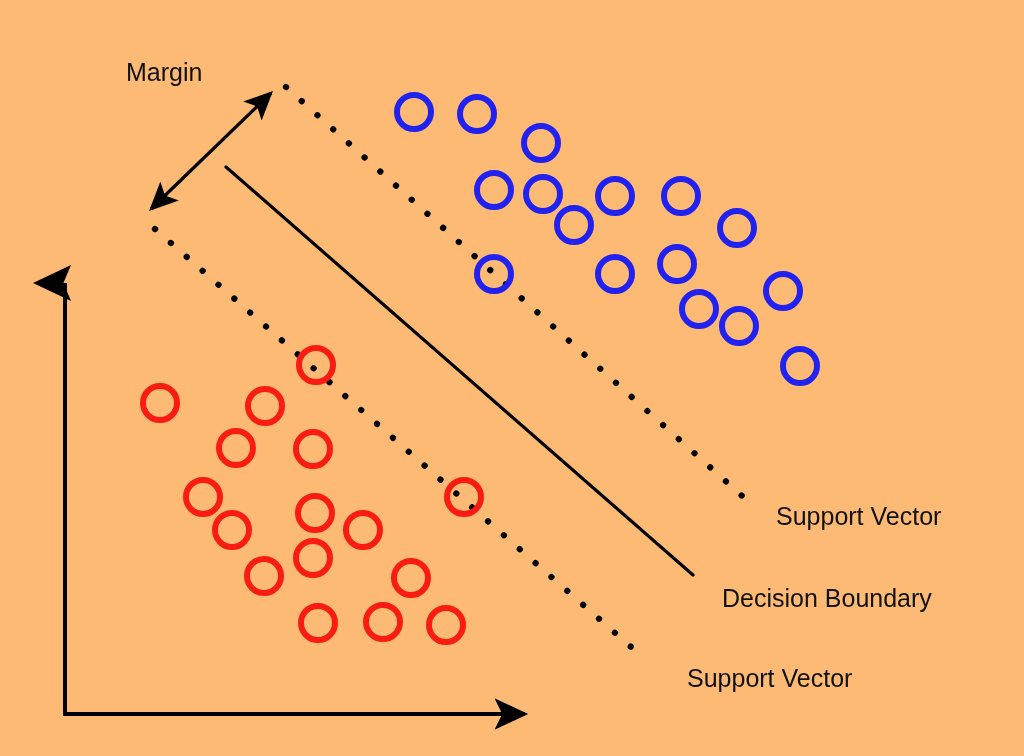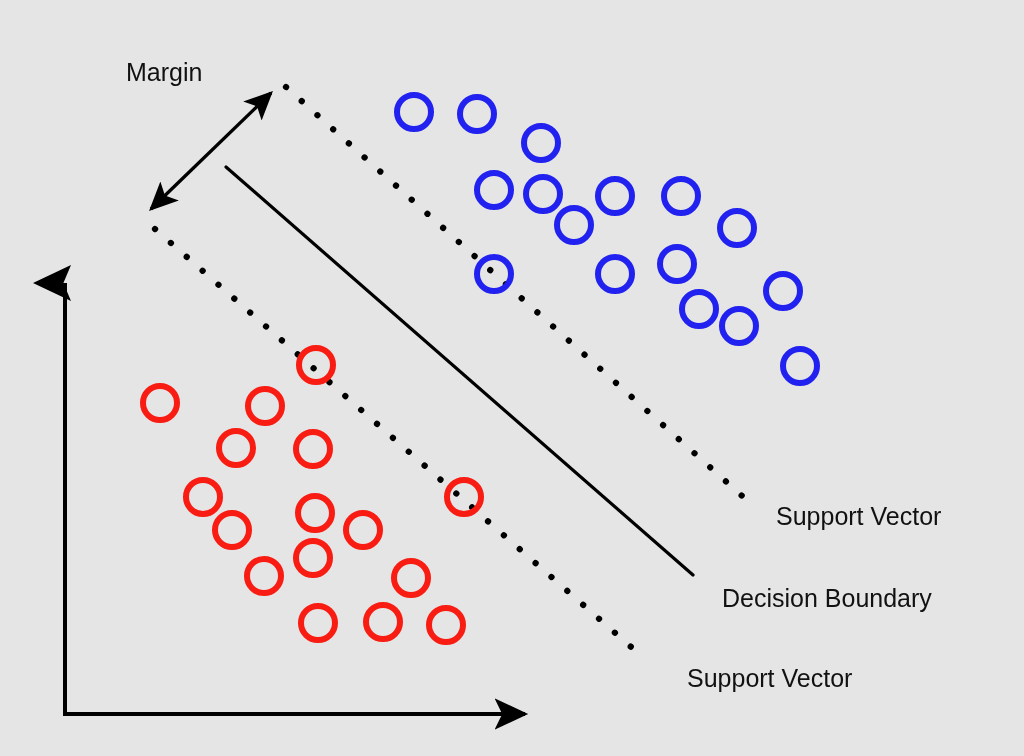--- a/index.html
+++ b/index.html
@@ -7,21 +7,21 @@
     padding: 0;
     background: #ffffff;
   }
   body {
     font-family: "Liberation Sans", sans-serif;
   }
   #canvas-wrap {
     position: relative;
     width: 1024px;
     height: 756px;
-    background: #e5e5e5;
+    background: #fdba74;
     overflow: hidden;
   }
   svg#svm-svg {
     position: absolute;
     top: 0;
     left: 0;
     width: 1024px;
     height: 756px;
     display: block;
   }

